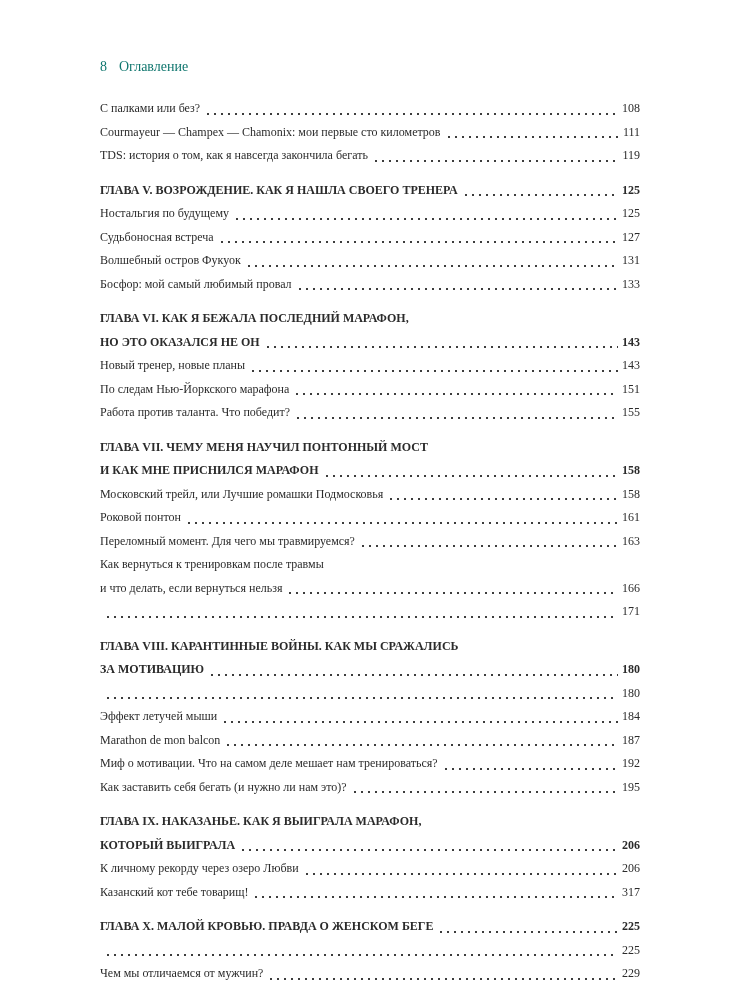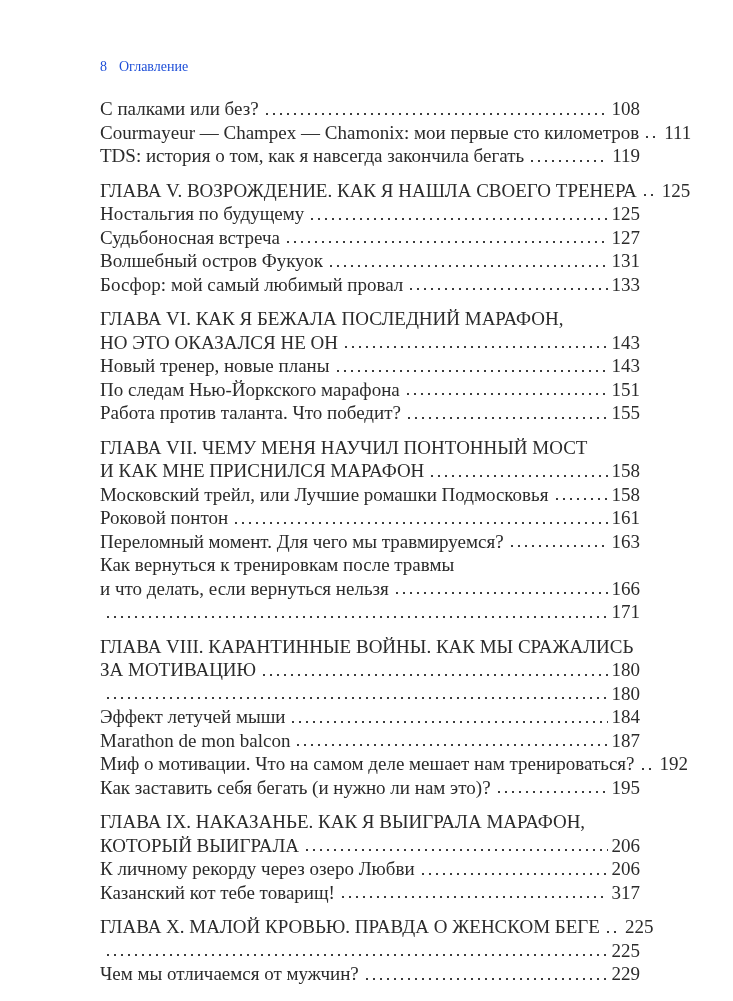--- a/index.html
+++ b/index.html
@@ -17,30 +17,30 @@
   .page {
     box-sizing: border-box;
     width: 733px;
     height: 1001px;
     padding: 58px 93px 0 100px;
   }
   .running-header {
     font-size: 14px;
     line-height: 18px;
     margin-bottom: 21px;
-    color: #1d4ed8;
+    color: #0f766e;
   }
   .running-header .hdr-pagenum {
     margin-right: 12px;
   }
   .toc {
-    font-size: 19px;
+    font-size: 12px;
   }
   .toc-entry.chapter {
-    font-weight: normal;
+    font-weight: bold;
     margin-top: 11px;
   }
   .toc-line {
     display: flex;
     align-items: baseline;
     line-height: 23.5px;
     white-space: nowrap;
   }
   .toc-text {
     flex: 0 0 auto;

